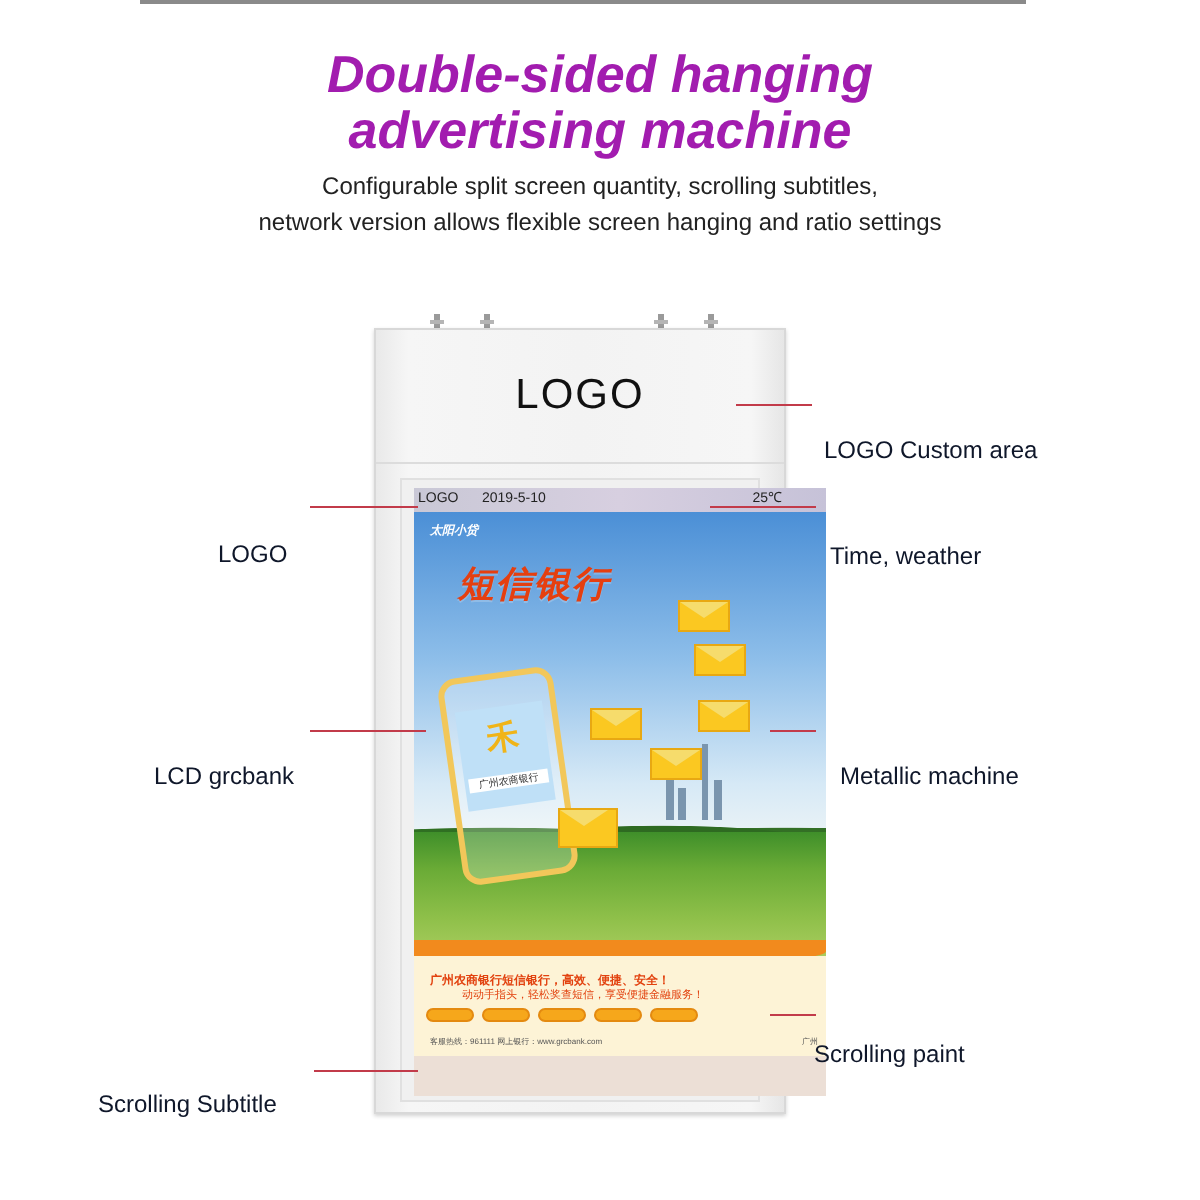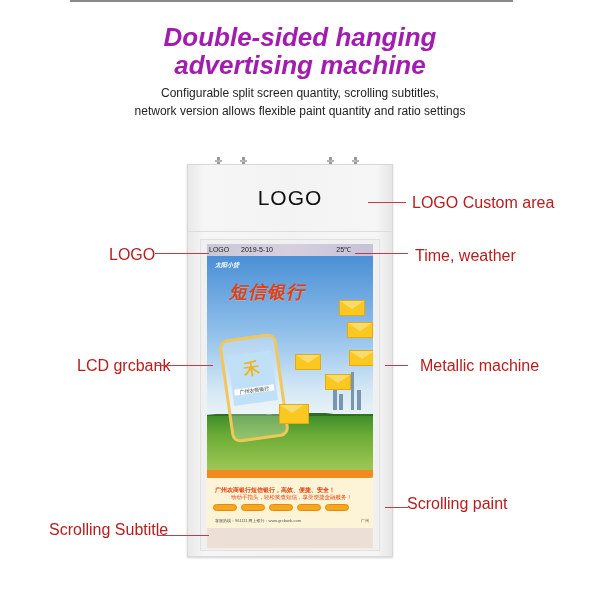--- a/index.html
+++ b/index.html
@@ -18,21 +18,21 @@
   .cabinet { position:absolute; left:187px; top:164px; width:206px; height:393px;
              background:linear-gradient(90deg,#e9e9e9 0%,#f6f6f6 8%,#f3f3f3 50%,#f6f6f6 92%,#e6e6e6 100%);
              border:1px solid #d8d8d8; box-shadow:0 1px 2px rgba(0,0,0,0.18); box-sizing:border-box; }
   .logo-area { position:absolute; left:0; top:0; width:100%; height:66px; border-bottom:1px solid #dcdcdc;
                display:flex; align-items:center; justify-content:center; }
   .logo-text { font-size:21px; letter-spacing:1px; color:#111; }
   .bezel { position:absolute; left:12px; top:74px; width:180px; height:312px; background:#f0f0f0;
            border:1px solid #e0e0e0; box-sizing:border-box; }
 
   .screen { position:absolute; left:207px; top:244px; width:166px; height:304px; overflow:hidden;
-            background:#fdf3d8; }
+            background:#fdf3d8;padding-left:40px; }
   .statusbar { position:absolute; left:0; top:0; width:100%; height:12px; background:linear-gradient(90deg,#c9c8d6,#d7cfe0,#c6c2d8);
                font-size:7px; line-height:12px; color:#222; }
   .sb-logo { position:absolute; left:2px; }
   .sb-date { position:absolute; left:34px; }
   .sb-temp { position:absolute; right:22px; }
   .sky { position:absolute; left:0; top:12px; width:100%; height:160px;
          background:linear-gradient(180deg,#4b8fd6 0%,#8cbde9 45%,#d6e9f6 85%,#e9f2f6 100%); }
   .brand { position:absolute; left:8px; top:17px; font-size:6px; color:#fff; font-style:italic; font-weight:bold; }
   .headline1 { position:absolute; left:22px; top:36px; font-size:18px; font-weight:bold; font-style:italic; color:#e53f10;
                text-shadow:0 1px 0 #fff3; letter-spacing:1px; }
@@ -56,32 +56,32 @@
   .wave { position:absolute; left:0; top:226px; width:100%; height:14px; background:#f28a1d; border-radius:0 0 60% 40%; }
   .promo { position:absolute; left:0; top:234px; width:100%; height:70px; background:#fdf3d6; }
   .promo-line1 { position:absolute; left:8px; top:8px; font-size:6px; color:#e2420f; font-weight:bold; white-space:nowrap; }
   .promo-line2 { position:absolute; left:24px; top:16px; font-size:5.5px; color:#e2420f; white-space:nowrap; }
   .pills { position:absolute; left:6px; top:26px; display:flex; gap:4px; }
   .pill { width:24px; height:7px; border-radius:4px; background:#f6a71b; border:1px solid #e48a10; box-sizing:border-box; }
   .footer-text { position:absolute; left:8px; top:40px; font-size:4px; color:#555; white-space:nowrap; }
   .footer-r { position:absolute; right:4px; top:40px; font-size:4px; color:#555; }
   .ticker { position:absolute; left:0; top:50px; width:100%; height:20px; background:#ecdfd6; }
 
-  .lbl { position:absolute; font-size:16px; color:#b91c1c; white-space:nowrap; }
+  .lbl { position:absolute; font-size:12px; color:#0f172a; white-space:nowrap;margin-top:24px; }
   .leader { position:absolute; height:1px; background:#c23b4a; }
 </style>
 </head>
 <body>
 
 <div class="topbar"></div>
 
 <div class="title t1">Double-sided hanging</div>
 <div class="title t2">advertising machine</div>
 <div class="sub s1">Configurable split screen quantity, scrolling subtitles,</div>
-<div class="sub s2">network version allows flexible paint quantity and ratio settings</div>
+<div class="sub s2">network version allows flexible screen hanging and ratio settings</div>
 
 <div class="hook" style="left:217px"></div>
 <div class="hook" style="left:242px"></div>
 <div class="hook" style="left:329px"></div>
 <div class="hook" style="left:354px"></div>
 
 <div class="cabinet">
   <div class="logo-area">
     <span class="logo-text">LOGO</span>
   </div>

